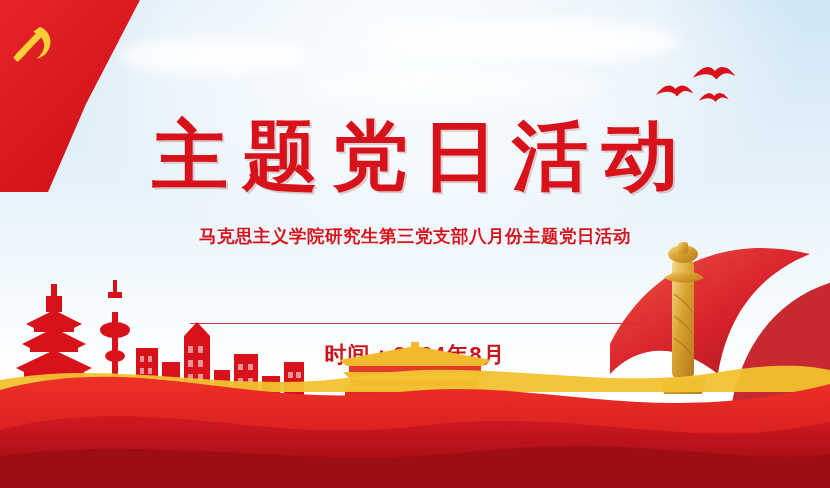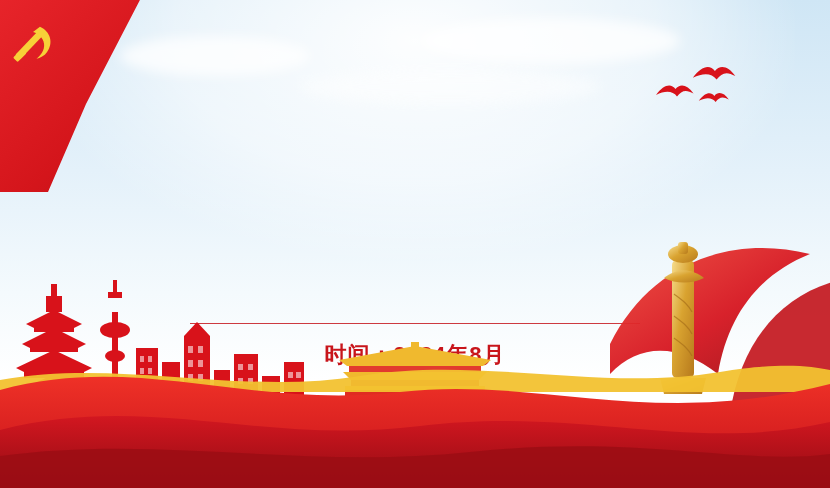--- a/index.html
+++ b/index.html
@@ -195,20 +195,22 @@
 
   <svg class="birds" viewBox="0 0 120 62">
     <g fill="#d8121a">
       <path d="M8 28 C18 14 28 12 34 20 C40 12 50 14 58 26 C48 20 42 22 36 30 C30 22 20 22 8 28 Z" transform="translate(38,-8) scale(.85)"></path>
       <path d="M8 28 C18 14 28 12 34 20 C40 12 50 14 58 26 C48 20 42 22 36 30 C30 22 20 22 8 28 Z" transform="translate(2,12) scale(.75)"></path>
       <path d="M8 28 C18 14 28 12 34 20 C40 12 50 14 58 26 C48 20 42 22 36 30 C30 22 20 22 8 28 Z" transform="translate(46,22) scale(.6)"></path>
     </g>
   </svg>
 
   <div class="title-wrap">
+    <h1 class="main-title">主题党日活动</h1>
+    <p class="subtitle">马克思主义学院研究生第三党支部八月份主题党日活动</p>
     <div class="divider"></div>
     <div class="date-line">时间：2024年8月</div>
   </div>
 
   <svg class="skyline" viewBox="0 0 300 150">
     <g fill="#d8121a">
 
       <path d="M18 60 L46 46 L74 60 L66 64 L66 68 L26 68 L26 64 Z"></path>
       <path d="M14 80 L46 64 L78 80 L70 84 L70 88 L22 88 L22 84 Z"></path>
       <path d="M8 104 L46 86 L84 104 L76 108 L76 114 L16 114 L16 108 Z"></path>

